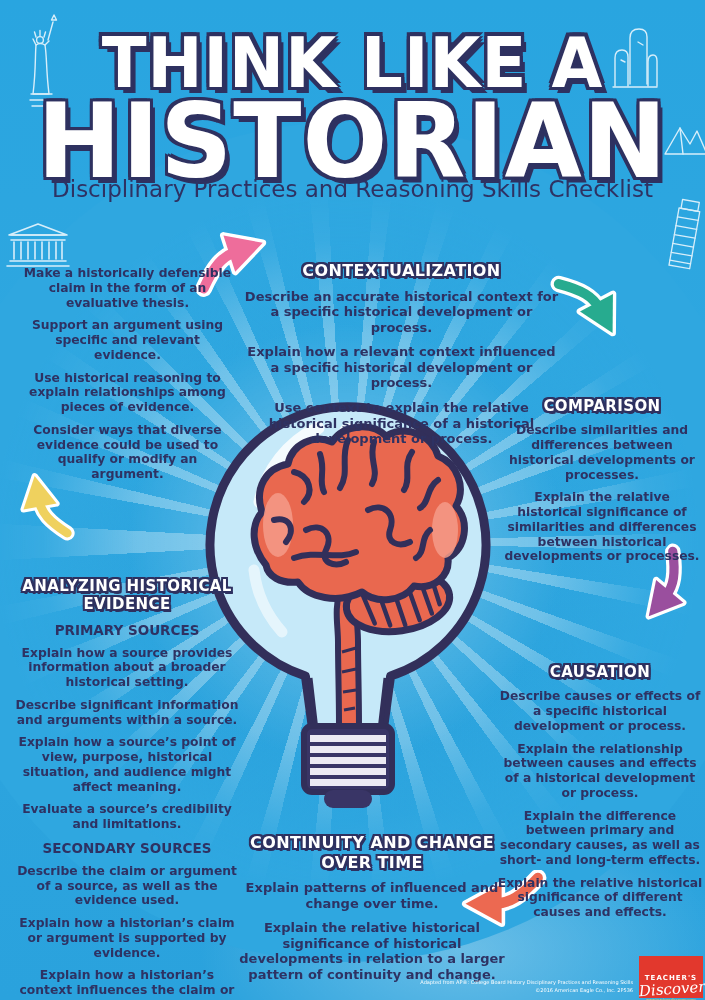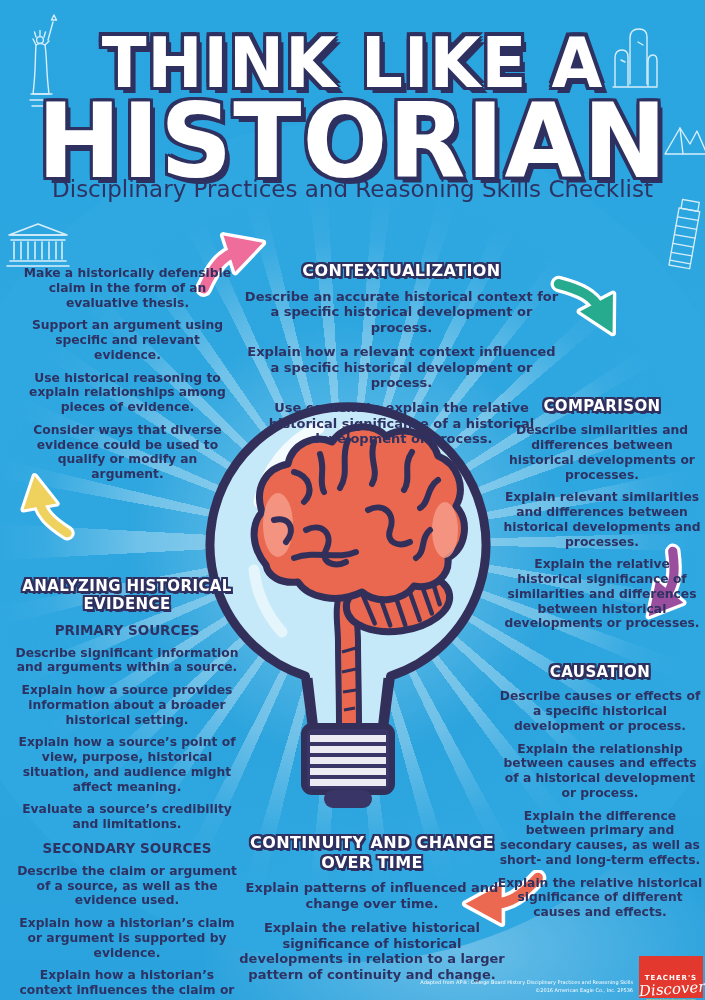--- a/index.html
+++ b/index.html
@@ -212,29 +212,28 @@
   <div class="section center-col" style="left:244px;top:234px;width:315px;">
     <div class="sec-heading" style="font-size:16px;">CONTEXTUALIZATION</div>
     <div class="item">Describe an accurate historical context for a specific historical development or process.</div>
     <div class="item">Explain how a relevant context influenced a specific historical development or process.</div>
     <div class="item">Use context to explain the relative historical significance of a historical development or process.</div>
   </div>
 
   <div class="section" style="left:502px;top:370px;width:200px;">
     <div class="sec-heading">COMPARISON</div>
     <div class="item">Describe similarities and differences between historical developments or processes.</div>
-    <div class="item">Explain relevant similarities and differences between historical developments and processes.</div>
     <div class="item">Explain the relative historical significance of similarities and differences between historical developments or processes.</div>
   </div>
 
   <div class="section" style="left:14px;top:550px;width:226px;">
     <div class="sec-heading">ANALYZING HISTORICAL EVIDENCE</div>
     <div class="sub-heading">PRIMARY SOURCES</div>
+    <div class="item">Explain how a source provides information about a broader historical setting.</div>
     <div class="item">Describe significant information and arguments within a source.</div>
-    <div class="item">Explain how a source provides information about a broader historical setting.</div>
     <div class="item">Explain how a source’s point of view, purpose, historical situation, and audience might affect meaning.</div>
     <div class="item">Evaluate a source’s credibility and limitations.</div>
     <div class="sub-heading">SECONDARY SOURCES</div>
     <div class="item">Describe the claim or argument of a source, as well as the evidence used.</div>
     <div class="item">Explain how a historian’s claim or argument is supported by evidence.</div>
     <div class="item">Explain how a historian’s context influences the claim or argument.</div>
     <div class="item">Analyze patterns and trends in quantitative data in non-text-based sources.</div>
 
   </div>
 

